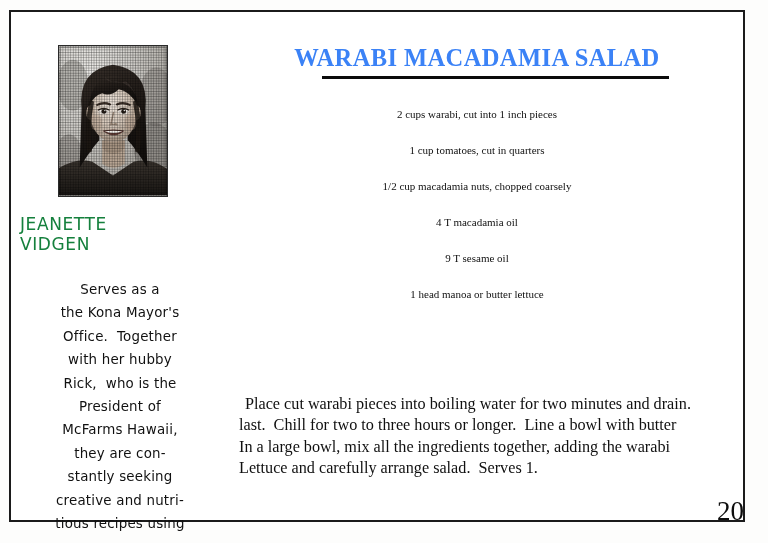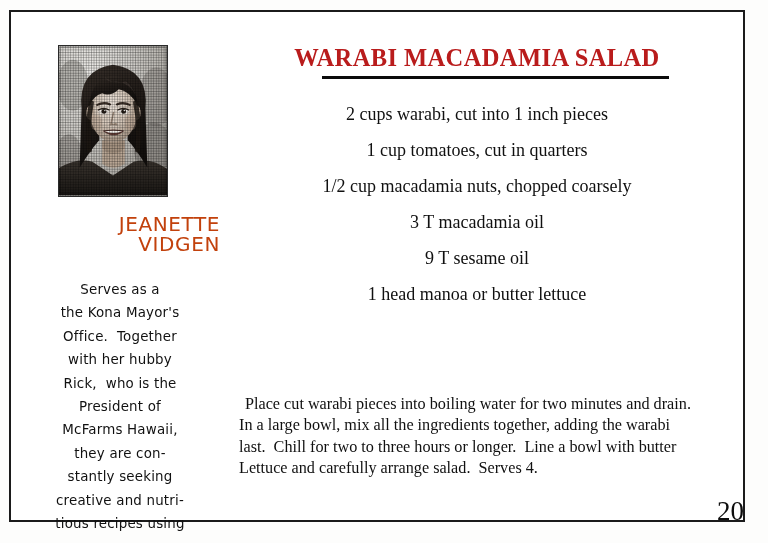--- a/index.html
+++ b/index.html
@@ -68,26 +68,26 @@
     mix-blend-mode: multiply;
     opacity: 0.85;
     pointer-events: none;
   }
 
   #person-name {
     position: absolute;
     left: 0;
     top: 180px;
     width: 200px;
-    text-align: right;
+    text-align: left;
     font-family: "DejaVu Sans", "Liberation Sans", sans-serif;
-    font-size: 20px;
+    font-size: 17px;
     line-height: 20px;
     letter-spacing: 0.6px;
-    color: #c2410c;
+    color: #15803d;
   }
   #person-name .nm-line { display: block; }
 
   #person-bio {
     position: absolute;
     left: 0;
     top: 244px;
     width: 200px;
     text-align: center;
     font-family: "DejaVu Sans", "Liberation Sans", sans-serif;
@@ -110,21 +110,21 @@
   #recipe-title {
     position: absolute;
     left: 0;
     top: 10px;
     width: 510px;
     text-align: center;
     font-family: "Liberation Serif", "DejaVu Serif", serif;
     font-weight: bold;
     font-size: 24.5px;
     letter-spacing: 0.4px;
-    color: #b91c1c;
+    color: #3b82f6;
     white-space: nowrap;
   }
   #recipe-title-underline {
     position: absolute;
     left: 100px;
     top: 42px;
     width: 347px;
     height: 3px;
     background: #0b0b0b;
   }
@@ -132,21 +132,21 @@
   #ingredients {
     position: absolute;
     left: 0;
     top: 62px;
     width: 510px;
     text-align: center;
   }
   #ingredients .ing-line {
     display: block;
     font-family: "Liberation Serif", "DejaVu Serif", serif;
-    font-size: 18px;
+    font-size: 11px;
     line-height: 36px;
     color: #101010;
     white-space: nowrap;
   }
 
   #instructions {
     position: absolute;
     left: 17px;
     top: 324px;
     width: 478px;
@@ -285,28 +285,28 @@
 
   <div id="main-col">
 
     <div id="recipe-title">WARABI MACADAMIA SALAD</div>
     <div id="recipe-title-underline"></div>
 
     <div id="ingredients">
       <span class="ing-line">2 cups warabi, cut into 1 inch pieces</span>
       <span class="ing-line">1 cup tomatoes, cut in quarters</span>
       <span class="ing-line">1/2 cup macadamia nuts, chopped coarsely</span>
-      <span class="ing-line">3 T macadamia oil</span>
+      <span class="ing-line">4 T macadamia oil</span>
       <span class="ing-line">9 T sesame oil</span>
       <span class="ing-line">1 head manoa or butter lettuce</span>
     </div>
 
     <div id="instructions">
       <span class="ins-line first">Place cut warabi pieces into boiling water for two minutes and drain.</span>
+      <span class="ins-line">last.  Chill for two to three hours or longer.  Line a bowl with butter</span>
       <span class="ins-line">In a large bowl, mix all the ingredients together, adding the warabi</span>
-      <span class="ins-line">last.  Chill for two to three hours or longer.  Line a bowl with butter</span>
-      <span class="ins-line">Lettuce and carefully arrange salad.  Serves 4.</span>
+      <span class="ins-line">Lettuce and carefully arrange salad.  Serves 1.</span>
     </div>
   </div>
 
   <div id="page-number">20</div>
 
 </div>
 
 </body></html>

